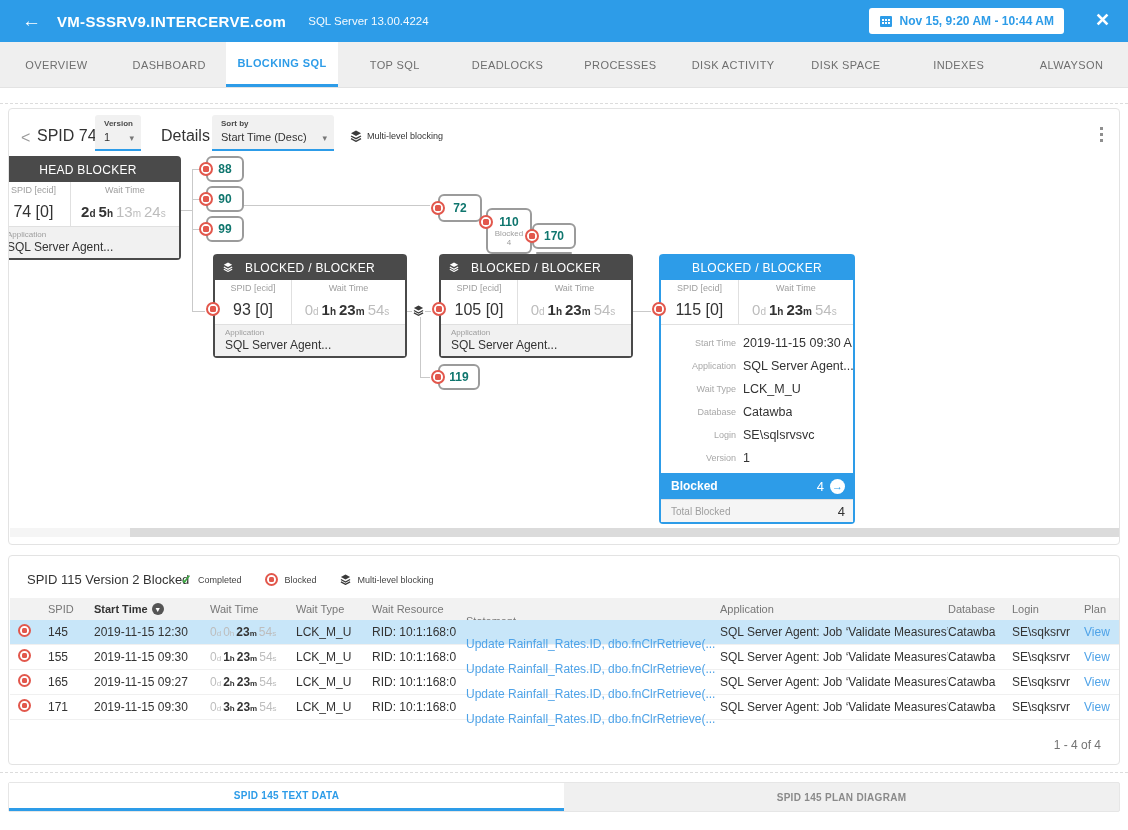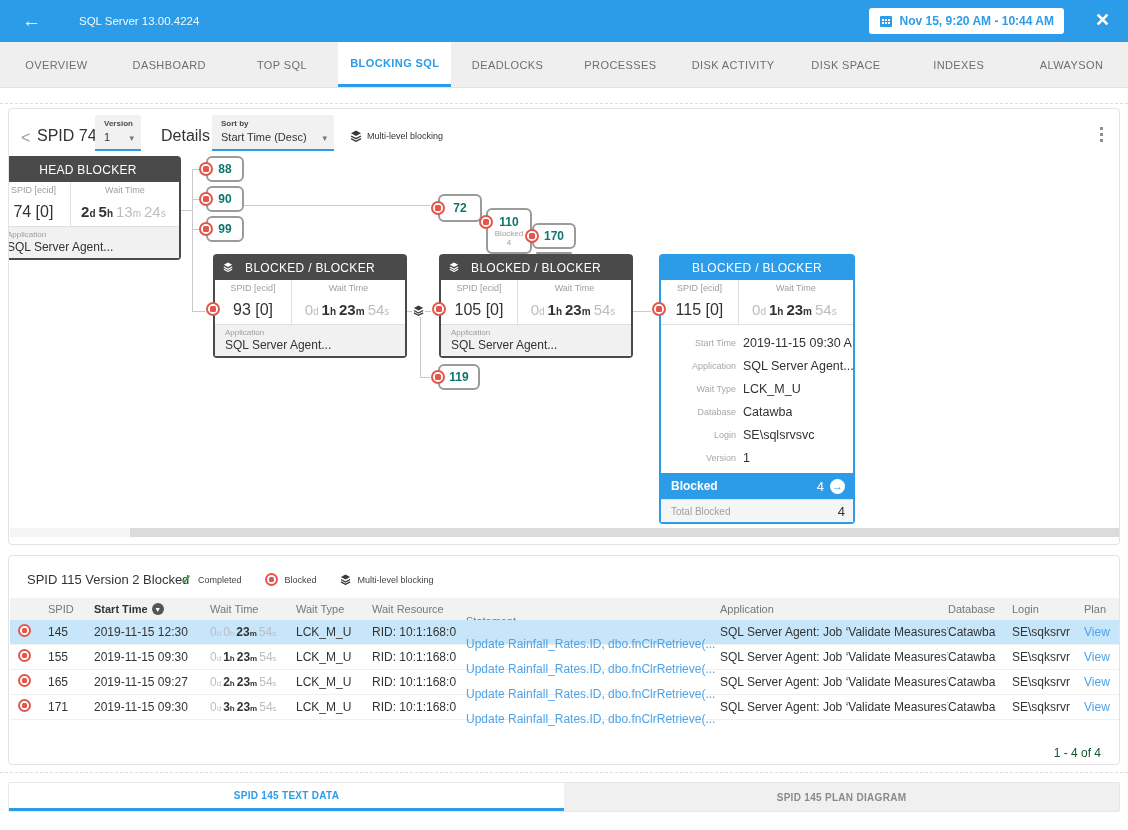--- a/index.html
+++ b/index.html
@@ -111,32 +111,33 @@
   .trow { position:absolute; left:1px; width:1109px; height:25px; display:flex; align-items:center; font-size:12px; color:#333; padding-left:8px; border-bottom:1px solid #F0F0F0; cursor:pointer; }
   .trow.sel { background:#C8E6F9; }
   .c { flex:none; white-space:nowrap; overflow:hidden; padding-right:6px; }
   .c.ic { width:30px; } .c.spid { width:46px; } .c.start { width:116px; }
   .c.waitc { width:86px; } .c.wtype { width:76px; } .c.wres { width:94px; }
   .c.stmt { width:254px;margin-top:24px; } .c.app { width:228px; } .c.db { width:64px; }
   .c.login { width:72px; } .c.plan { width:36px; }
   .th-bold { color:#333; font-weight:bold; }
   .sort-ic { display:inline-flex; width:12px; height:12px; border-radius:50%; background:#555; color:#fff; font-size:7px; align-items:center; justify-content:center; vertical-align:1px; margin-left:4px; }
   .link { color:#4FA3E8; }
-  .pagination { position:absolute; right:18px; bottom:4px; font-size:12px; color:#14532d; }
+  .pagination { position:absolute; right:18px; bottom:12px; font-size:12px; color:#737373; }
 
   
   .btabs { position:absolute; left:8px; top:782px; width:1112px; height:30px; display:flex; background:#F0F0F0; border:1px solid #E6E6E6; border-radius:2px; }
   .btab { flex:1; display:flex; align-items:center; justify-content:center; font-size:10px; font-weight:bold; letter-spacing:.3px; color:#8A8A8A; cursor:pointer; }
   .btab.active { background:#fff; color:#2D9CE8; border-bottom:3px solid #2D9CE8; }
 </style>
 </head>
 <body>
 
 <div class="appbar">
   <span class="back">←</span>
+  <span class="appbar-title">VM-SSSRV9.INTERCERVE.com</span>
   <span class="appbar-sub">SQL Server 13.00.4224</span>
   <div class="date-btn">
     <svg width="14" height="14" viewBox="0 0 14 14">
       <rect x="1" y="2" width="12" height="11" rx="1" fill="#2D9CE8"></rect>
       <g fill="#fff">
         <rect x="3" y="5" width="2" height="2"></rect>
           <rect x="6" y="5" width="2" height="2"></rect>
           <rect x="9" y="5" width="2" height="2"></rect>
         <rect x="3" y="8" width="2" height="2"></rect>
           <rect x="6" y="8" width="2" height="2"></rect>
@@ -144,22 +145,22 @@
       </g>
     </svg>
     <span>Nov 15, 9:20 AM - 10:44 AM</span>
   </div>
   <span class="close">✕</span>
 </div>
 
 <div class="tabs">
   <div class="tab">OVERVIEW</div>
   <div class="tab">DASHBOARD</div>
+  <div class="tab active">BLOCKING SQL</div>
   <div class="tab">TOP SQL</div>
-  <div class="tab active">BLOCKING SQL</div>
   <div class="tab">DEADLOCKS</div>
   <div class="tab">PROCESSES</div>
   <div class="tab">DISK ACTIVITY</div>
   <div class="tab">DISK SPACE</div>
   <div class="tab">INDEXES</div>
   <div class="tab">ALWAYSON</div>
 </div>
 
 <div class="dash-sep" style="top:103px"></div>
 

